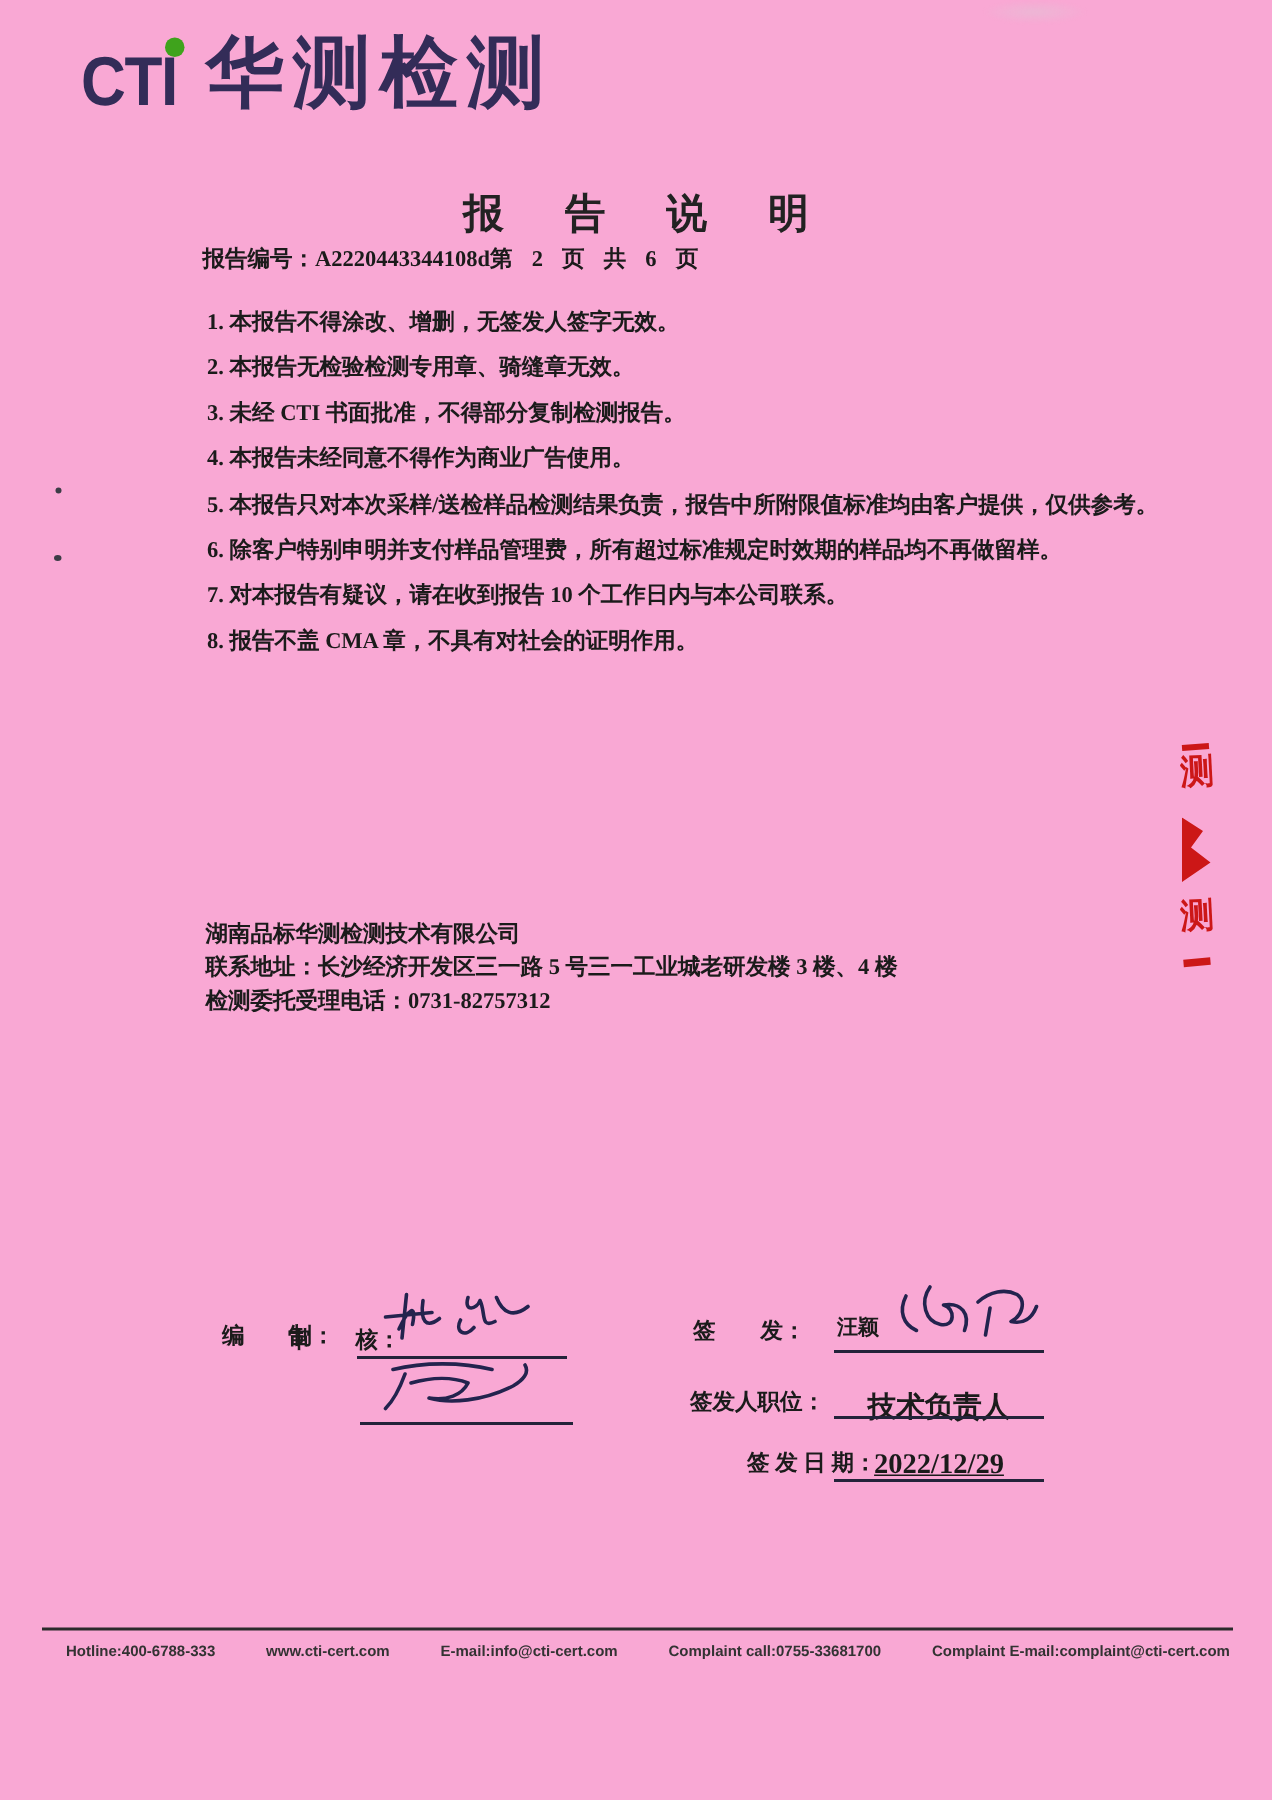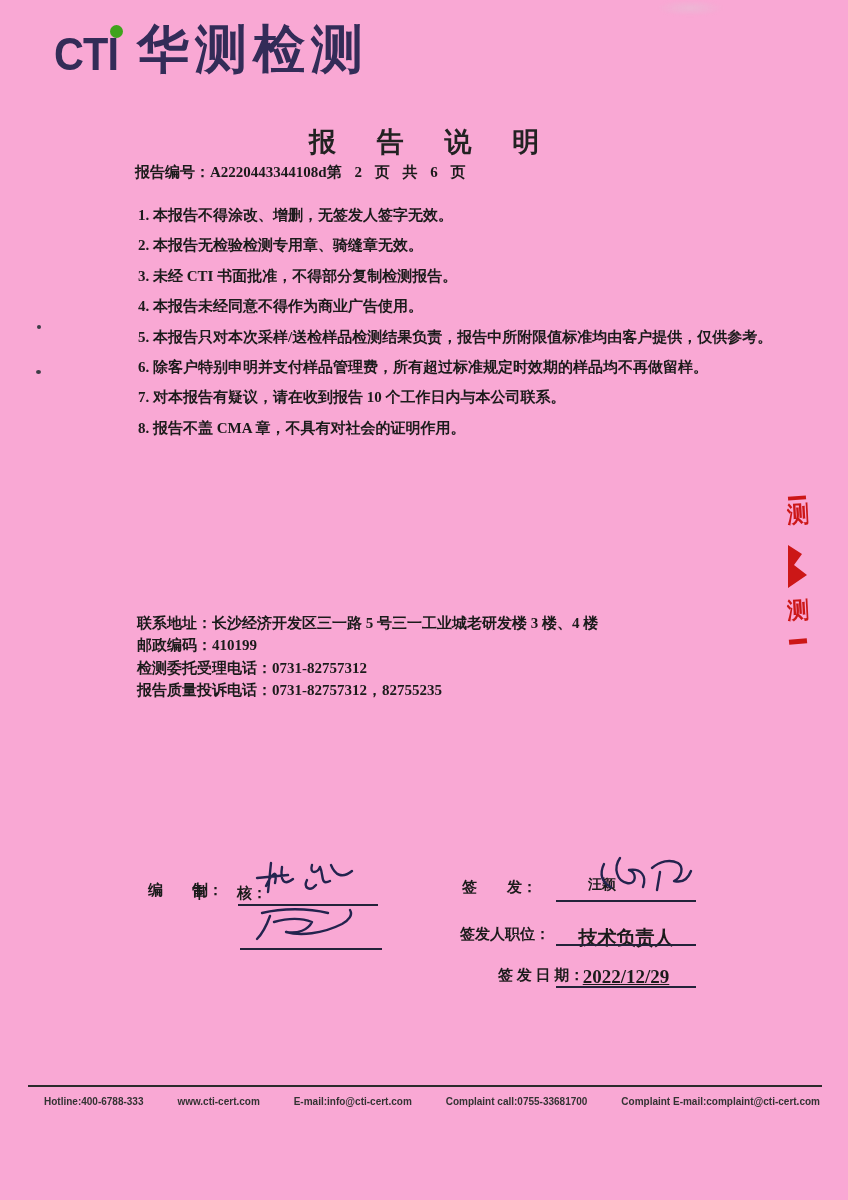--- a/index.html
+++ b/index.html
@@ -55,21 +55,21 @@
     position:absolute;left:137px;top:612px;width:560px;
     font-size:15px;font-weight:700;
   }
   .company div{height:22.4px;line-height:22.4px;white-space:nowrap;}
   
   .sig-label{position:absolute;font-size:15px;font-weight:700;white-space:nowrap;}
   .sig-line{position:absolute;height:0;border-bottom:2px solid #23233a;}
   .sig-value{position:absolute;font-size:19px;font-weight:700;text-align:center;white-space:nowrap;text-decoration:underline;}
   .sig-svg{position:absolute;}
   .sig-svg path{fill:none;stroke:#23234e;stroke-width:2.4;stroke-linecap:round;stroke-linejoin:round;}
-  .printed-name{position:absolute;font-size:14px;font-weight:700;margin-left:30px;}
+  .printed-name{position:absolute;font-size:14px;font-weight:700;}
   
   .seal-frag{position:absolute;color:#cc1717;font-weight:700;}
   .seal-char{width:21px;height:26px;overflow:hidden;font-size:23px;line-height:26px;transform:rotate(-3deg);}
   .seal-bar{background:#cc1717;}
   
   .footer-rule{position:absolute;left:28px;top:1085px;width:794px;height:2px;background:#2b2b2b;}
   .footer-row{
     position:absolute;left:44px;right:28px;top:1096px;
     display:flex;justify-content:space-between;
     font-family:"Liberation Sans","DejaVu Sans",sans-serif;
@@ -110,24 +110,23 @@
     <div class="note">2. 本报告无检验检测专用章、骑缝章无效。</div>
     <div class="note">3. 未经 CTI 书面批准，不得部分复制检测报告。</div>
     <div class="note">4. 本报告未经同意不得作为商业广告使用。</div>
     <div class="note">5. 本报告只对本次采样/送检样品检测结果负责，报告中所附限值标准均由客户提供，仅供参考。</div>
     <div class="note">6. 除客户特别申明并支付样品管理费，所有超过标准规定时效期的样品均不再做留样。</div>
     <div class="note">7. 对本报告有疑议，请在收到报告 10 个工作日内与本公司联系。</div>
     <div class="note">8. 报告不盖 CMA 章，不具有对社会的证明作用。</div>
   </div>
 
   <div class="company">
+    <div>湖南品标华测检测技术有限公司</div>
     <div>联系地址：长沙经济开发区三一路 5 号三一工业城老研发楼 3 楼、4 楼</div>
-    <div>邮政编码：410199</div>
     <div>检测委托受理电话：0731-82757312</div>
-    <div>报告质量投诉电话：0731-82757312，82755235</div>
   </div>
 
   <div class="sig-label" style="left:148px;top:881px;">编　　制：</div>
   <svg class="sig-svg" style="left:252px;top:856px;" width="105" height="46" viewBox="0 0 105 46">
     <path d="M14 30 C20 17 26 12 23 27 M5 22 L36 19 M19 7 L16 36 M30 11 C28 25 32 30 41 23"></path>
     <path d="M55 24 C51 32 58 36 64 29 M60 9 C57 19 66 17 68 11 C72 19 68 30 78 25 M79 9 C83 19 90 23 100 15"></path>
   </svg>
   <div class="sig-line" style="left:238px;top:904px;width:140px;"></div>
 
   <div class="sig-label" style="left:148px;top:884px;margin-left:44px;">审　　核：</div>

